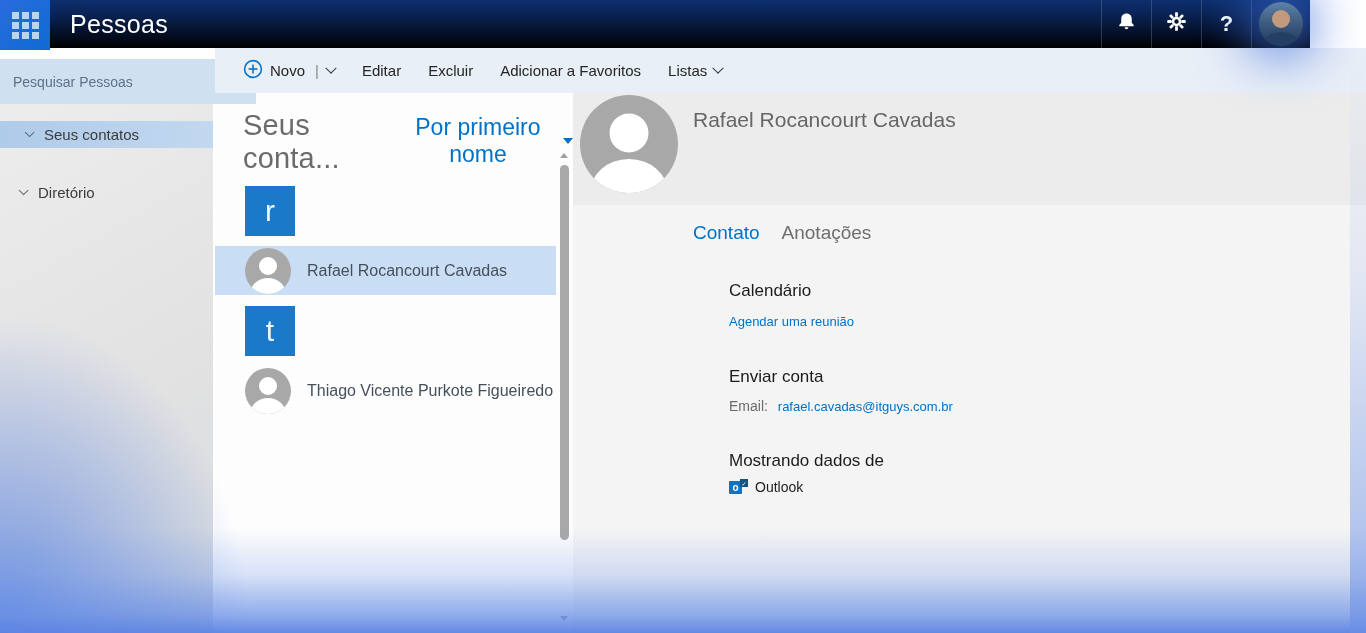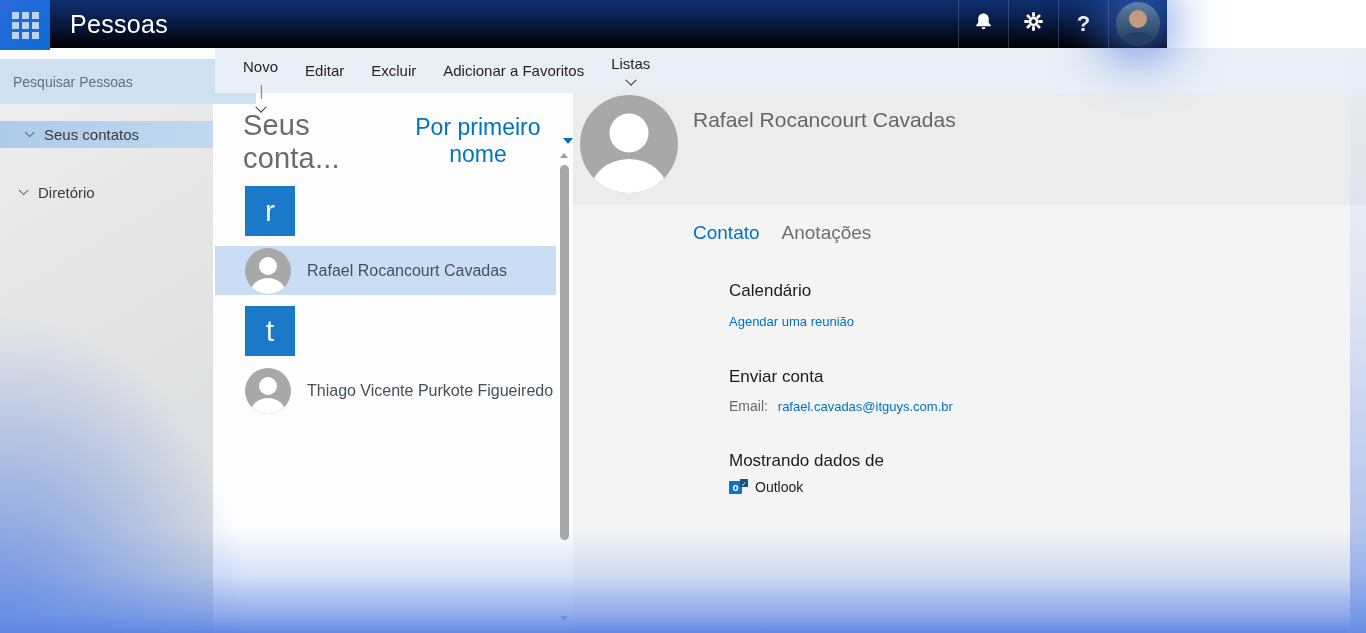--- a/index.html
+++ b/index.html
@@ -2,21 +2,21 @@
 <html><head>
 <meta charset="utf-8">
 <style>
   * { margin:0; padding:0; box-sizing:border-box; }
   html,body { width:1366px; height:633px; overflow:hidden; }
   body { font-family:"Liberation Sans", sans-serif; background:#fff; position:relative; }
 
   .app { position:absolute; inset:0; }
 
   
-  .topbar { position:absolute; left:0; top:0; width:1167px; height:48px;
+  .topbar { position:absolute; left:0; top:0; width:1310px; height:48px;
     background:linear-gradient(180deg,#0d2f6e 0%,#0a2354 30%,#040d20 75%,#000 100%); z-index:30; }
   .waffle { position:absolute; left:0; top:0; width:50px; height:50px; border:none; cursor:pointer;
     background:linear-gradient(135deg,#2b6ade 0%,#0d6cd2 100%); display:flex; align-items:center; justify-content:center; z-index:31; }
   .waffle-grid { display:grid; grid-template-columns:repeat(3,7px); grid-template-rows:repeat(3,7px); gap:3px; }
   .waffle-grid div { background:#bcd4f2; }
   .app-title { position:absolute; left:70px; top:0; height:48px; line-height:48px;
     color:#fff; font-size:25px; font-weight:300; letter-spacing:.3px; }
   .topbar-right { position:absolute; right:0; top:0; height:48px; display:flex; align-items:center; }
   .tb-sep { width:1px; height:48px; background:rgba(125,140,170,.35); }
   .tb-btn { width:49px; height:48px; border:none; background:transparent; color:#fff; cursor:pointer;
@@ -30,21 +30,21 @@
   
   .search-row { position:absolute; left:0; top:59px; width:256px; height:45px; background:#cfe0f1; z-index:5; }
   .search-input { position:absolute; left:0; top:0; width:178px; height:45px; border:none; background:transparent;
     padding:0 0 0 13px; font-size:14px; color:#41566b; font-family:inherit; outline:none; }
   .search-input::placeholder { color:#5d7287; opacity:1; }
   .search-btn { position:absolute; right:8px; top:10px; width:28px; height:26px; border:none; background:transparent; cursor:pointer; }
 
   .toolbar { position:absolute; left:215px; top:48px; width:1151px; height:45px; background:#e9eff7;
     display:flex; align-items:center; padding-left:28px; gap:27px; z-index:5; }
   .tool-btn { border:none; background:transparent; font-family:inherit; font-size:15px; color:#252525; cursor:pointer;
-    display:flex; align-items:center; gap:7px; padding:0;flex-direction:column; }
+    display:flex; align-items:center; gap:7px; padding:0; }
   .tool-divider { color:#8a8a8a; font-size:15px; margin:0 1px 0 3px; }
   .chev { display:inline-block; width:8px; height:8px; border-right:1.5px solid #3a3a3a; border-bottom:1.5px solid #3a3a3a;
     transform:rotate(45deg) translate(-2px,-2px); }
 
   
   .main { position:absolute; left:0; top:93px; width:1366px; bottom:0; }
 
   
   .sidebar { position:absolute; left:0; top:0; width:213px; height:100%;
     background:linear-gradient(150deg,#ededed 0%,#e2e2e2 55%,#d6dade 100%); }

